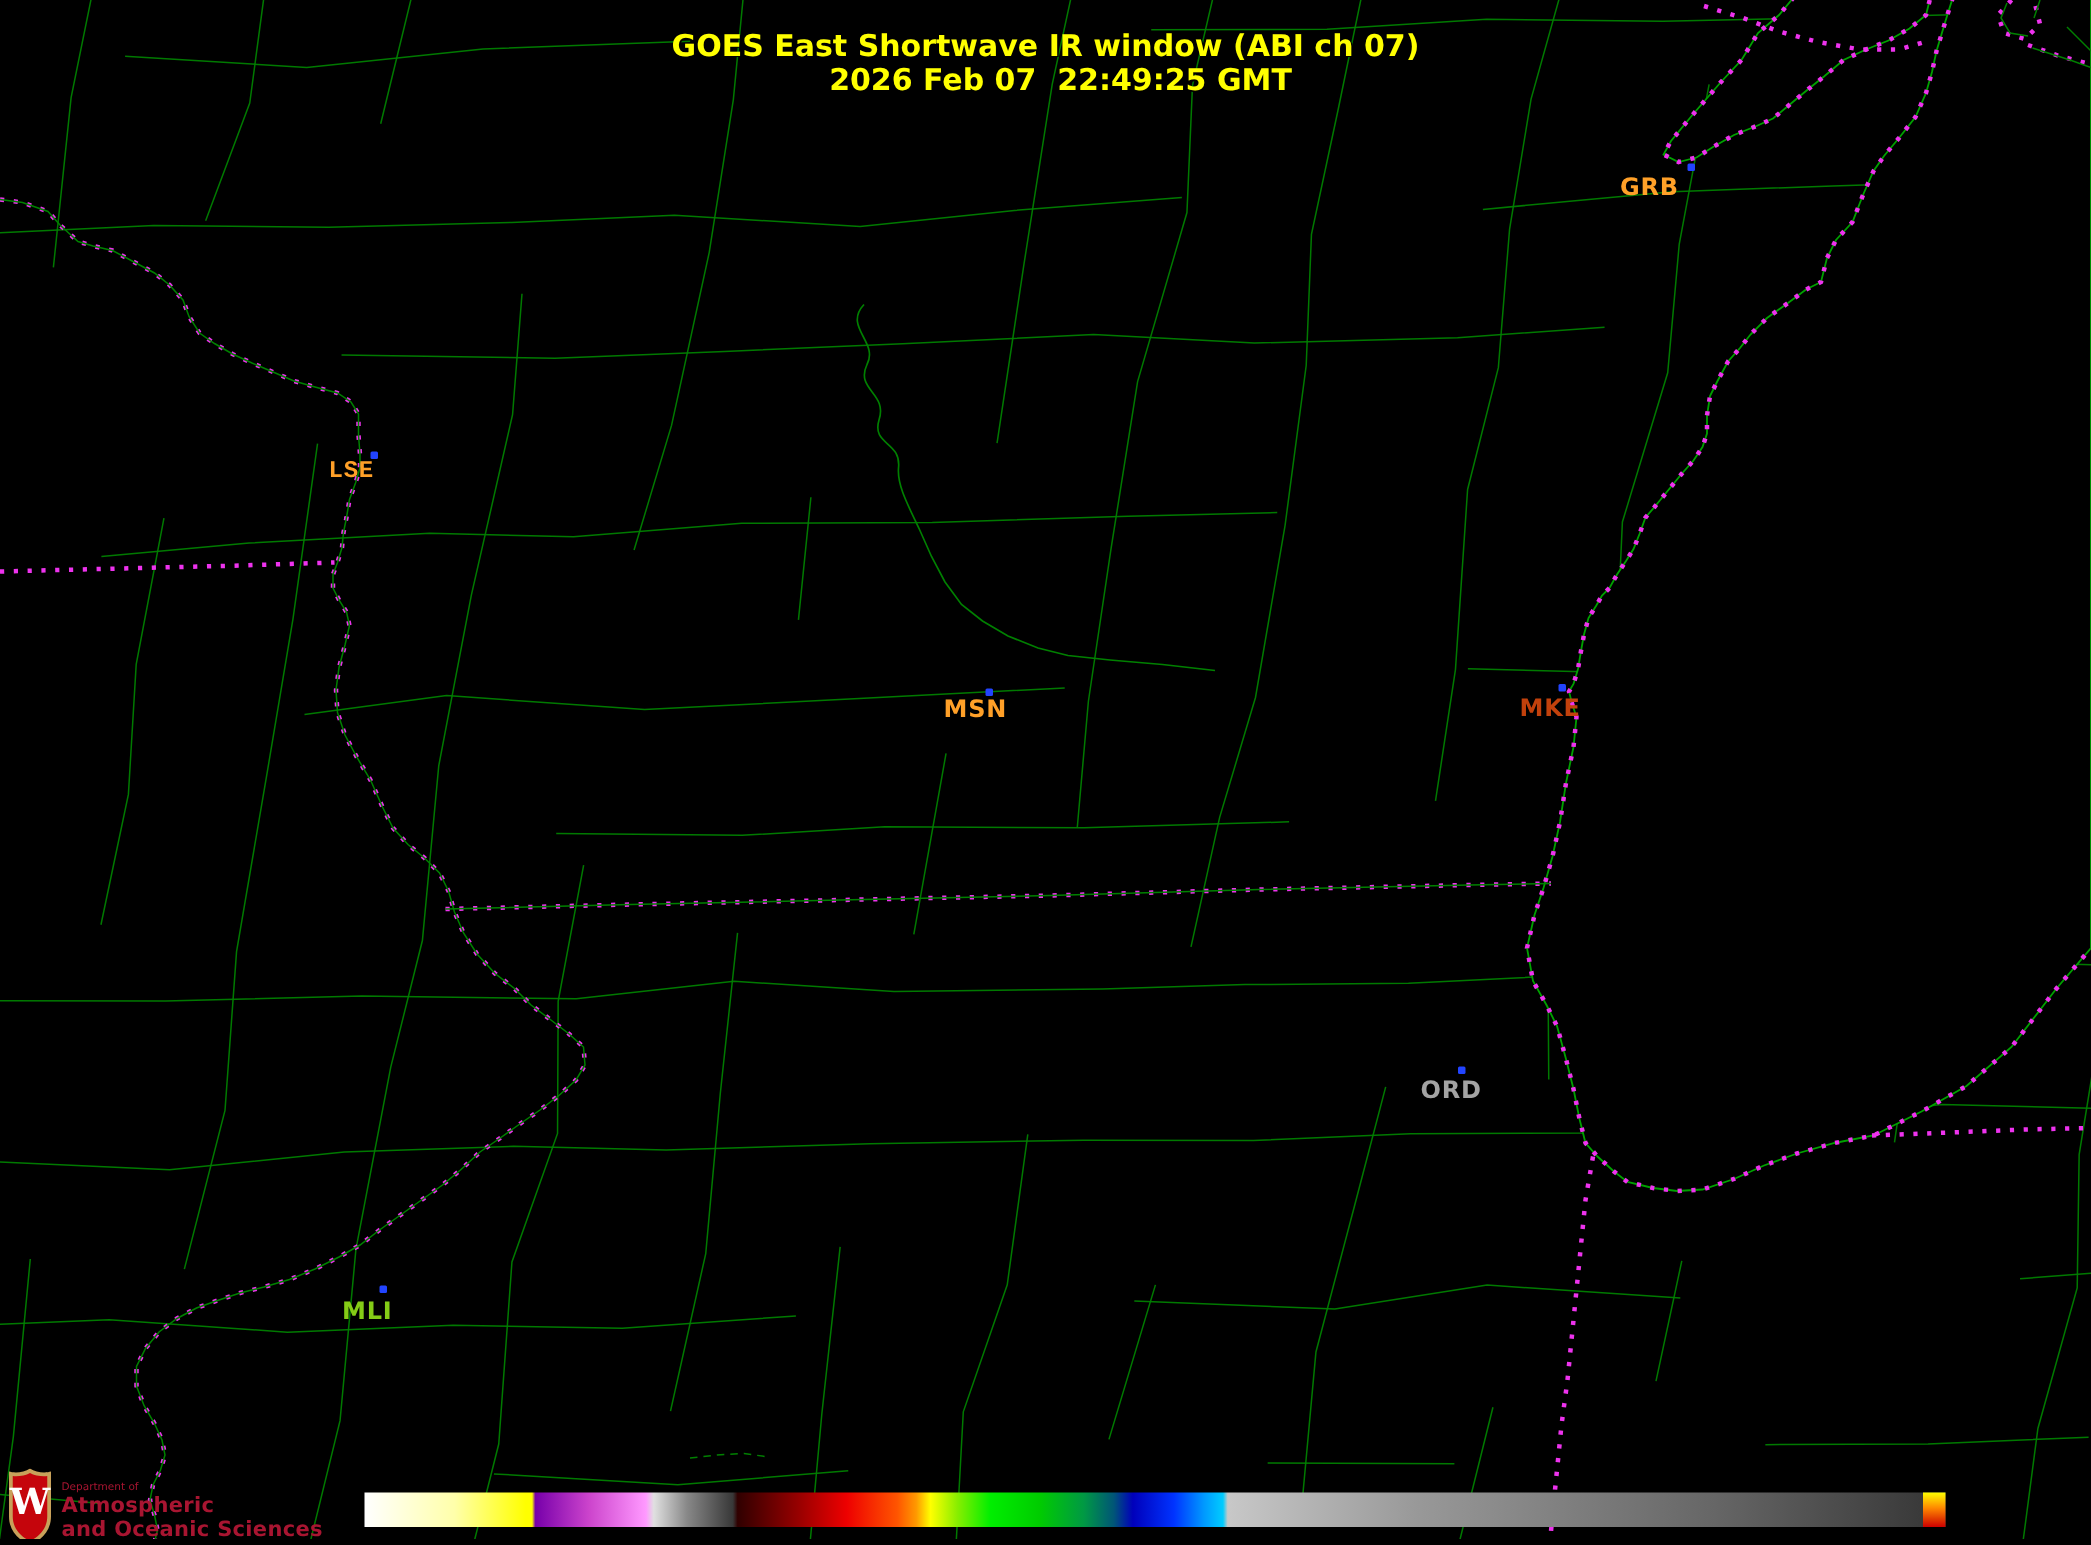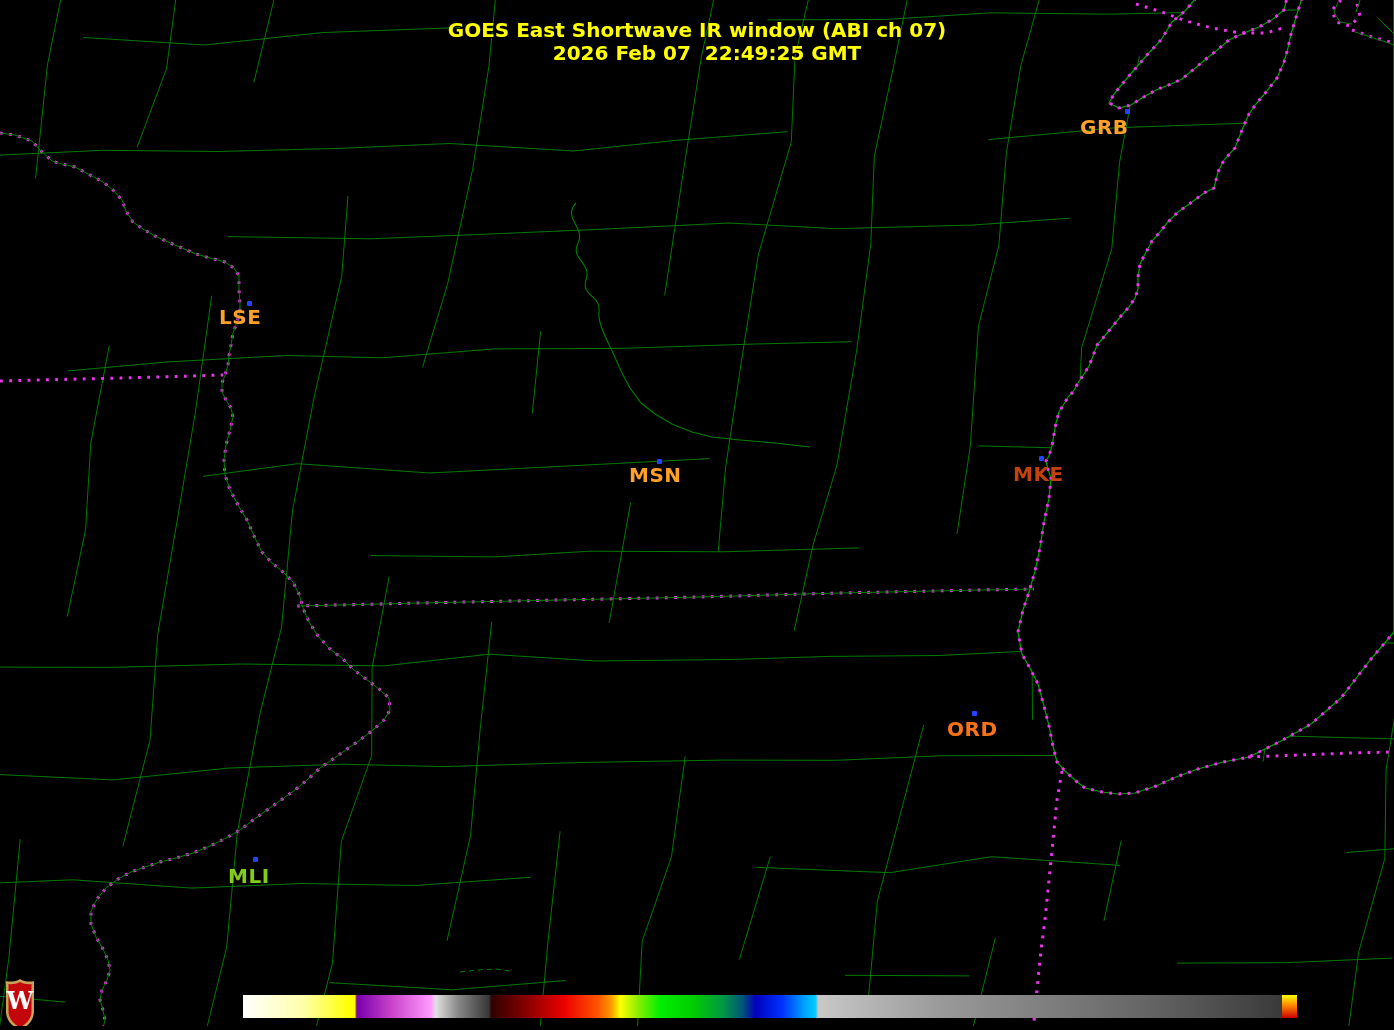--- a/index.html
+++ b/index.html
@@ -2,21 +2,21 @@
 <html><head>
 <meta charset="utf-8">
 <style>
   html,body{margin:0;padding:0;background:#000;}
   #app{position:relative;width:1394px;height:1026px;background:#000;overflow:hidden;
        font-family:"DejaVu Sans","Liberation Sans",sans-serif;}
   #map-svg{position:absolute;left:0;top:0;}
   .title-block{position:absolute;left:0;right:0;top:19px;text-align:center;z-index:30;}
   .title-line{white-space:pre;font-weight:bold;font-size:20px;line-height:23px;color:#ffff00;
               text-shadow:1px 1px 0 #000;}
-  .station-label{position:absolute;font-size:20px;font-weight:bold;letter-spacing:.5px;z-index:20;}
+  .station-label{position:absolute;font-size:16px;font-weight:bold;letter-spacing:.5px;z-index:20;}
   .station-dot{position:absolute;width:5px;height:5px;border-radius:1px;z-index:20;}
   #colorbar{position:absolute;z-index:25;}
   #colorbar-cap{position:absolute;right:0;top:0;height:100%;}
   #logo{position:absolute;left:5px;top:979px;display:flex;align-items:flex-start;z-index:40;}
   #logo-text{margin-left:6px;line-height:1;}
   .logo-small{font-size:7px;margin-top:9px;}
   .logo-big{font-size:14px;font-weight:bold;margin-top:2px;letter-spacing:.2px;}
 </style>
 </head>
 <body>
@@ -95,36 +95,41 @@
 
   <div class="title-block">
     <div class="title-line" style="color: rgb(255, 255, 0);">GOES East Shortwave IR window (ABI ch 07)</div>
     <div class="title-line" style="color: rgb(255, 255, 0); padding-left: 20px;">2026 Feb 07  22:49:25 GMT</div>
   </div>
 
   <div id="stations">
       <div class="station-dot" style="left: 1125px; top: 109px; background: rgb(34, 68, 255);"></div>
       <div class="station-label" style="left: 1080px; top: 115px; color: rgb(255, 160, 40);">GRB</div>
       <div class="station-dot" style="left: 247px; top: 301px; background: rgb(34, 68, 255);"></div>
-      <div class="station-label" style="left: 219px; top: 305px; color: rgb(255, 160, 40);">LSE</div>
+      <div class="station-label" style="left: 219px; top: 305px; color: rgb(255, 160, 40); font-family: Liberation Mono, monospace;">LSE</div>
       <div class="station-dot" style="left: 657px; top: 459px; background: rgb(34, 68, 255);"></div>
       <div class="station-label" style="left: 629px; top: 463px; color: rgb(255, 160, 40); text-align: center;">MSN</div>
       <div class="station-dot" style="left: 1039px; top: 456px; background: rgb(34, 68, 255);"></div>
       <div class="station-label" style="left: 1013px; top: 462px; color: #c2410c;">MKE</div>
       <div class="station-dot" style="left: 972px; top: 711px; background: rgb(34, 68, 255);"></div>
-      <div class="station-label" style="left: 947px; top: 717px; color: #f97316;">ORD</div>
+      <div class="station-label" style="left: 947px; top: 717px; color: #a3a3a3;">ORD</div>
       <div class="station-dot" style="left: 253px; top: 857px; background: rgb(34, 68, 255);"></div>
       <div class="station-label" style="left: 228px; top: 864px; color: #84cc16;">MLI</div>
     </div>
 
   <div id="colorbar" style="left: 243px; top: 995px; width: 1054px; height: 23px; background: linear-gradient(to right, rgb(255, 255, 255) 0%, rgb(255, 255, 170) 5.7%, rgb(255, 255, 0) 10.2%, rgb(255, 255, 0) 10.6%, rgb(119, 0, 170) 10.8%, rgb(204, 68, 204) 14.2%, rgb(255, 153, 255) 17.8%, rgb(224, 224, 224) 18.3%, rgb(136, 136, 136) 20.4%, rgb(56, 56, 56) 23.3%, rgb(48, 0, 0) 23.6%, rgb(153, 0, 0) 27.5%, rgb(238, 0, 0) 30.5%, rgb(255, 85, 0) 33.7%, rgb(255, 153, 0) 34.9%, rgb(255, 255, 0) 35.8%, rgb(136, 238, 0) 37.5%, rgb(0, 238, 0) 39.6%, rgb(0, 204, 0) 42.7%, rgb(0, 153, 68) 45.5%, rgb(0, 85, 119) 47.4%, rgb(0, 0, 187) 48.6%, rgb(0, 51, 255) 51.2%, rgb(0, 153, 255) 53.1%, rgb(0, 204, 255) 54.3%, rgb(200, 200, 200) 54.6%, rgb(153, 153, 153) 66.4%, rgb(102, 102, 102) 85.4%, rgb(58, 58, 58) 98.4%);">
     <div id="colorbar-cap" style="width: 15px; background: linear-gradient(rgb(255, 255, 0), rgb(255, 136, 0) 45%, rgb(204, 0, 0));"></div>
   </div>
 
   <div id="logo">
     <svg width="30" height="51" viewBox="0 0 30 51">
       <path id="crest-outer" d="M 15,0 C 11,3 4,3 1,2 L 1,32 C 1,42 8,48 15,51 C 22,48 29,42 29,32 L 29,2 C 26,3 19,3 15,0 Z" fill="#c8a15a"></path>
       <path id="crest-inner" d="M 15,3 C 12,5 6,5.5 3.5,5 L 3.5,32 C 3.5,40 9,45.5 15,48.3 C 21,45.5 26.5,40 26.5,32 L 26.5,5 C 24,5.5 18,5 15,3 Z" fill="#c5050c"></path>
       <text id="crest-w" x="15" y="30" text-anchor="middle" font-family="DejaVu Serif, Liberation Serif, serif" font-size="24" font-weight="bold" fill="#ffffff">W</text>
     </svg>
+    <div id="logo-text" style="color: rgb(168, 21, 49);">
+      <div class="logo-small">Department of</div>
+      <div class="logo-big">Atmospheric</div>
+      <div class="logo-big">and Oceanic Sciences</div>
+    </div>
   </div>
 
 </div>
 
 </body></html>

